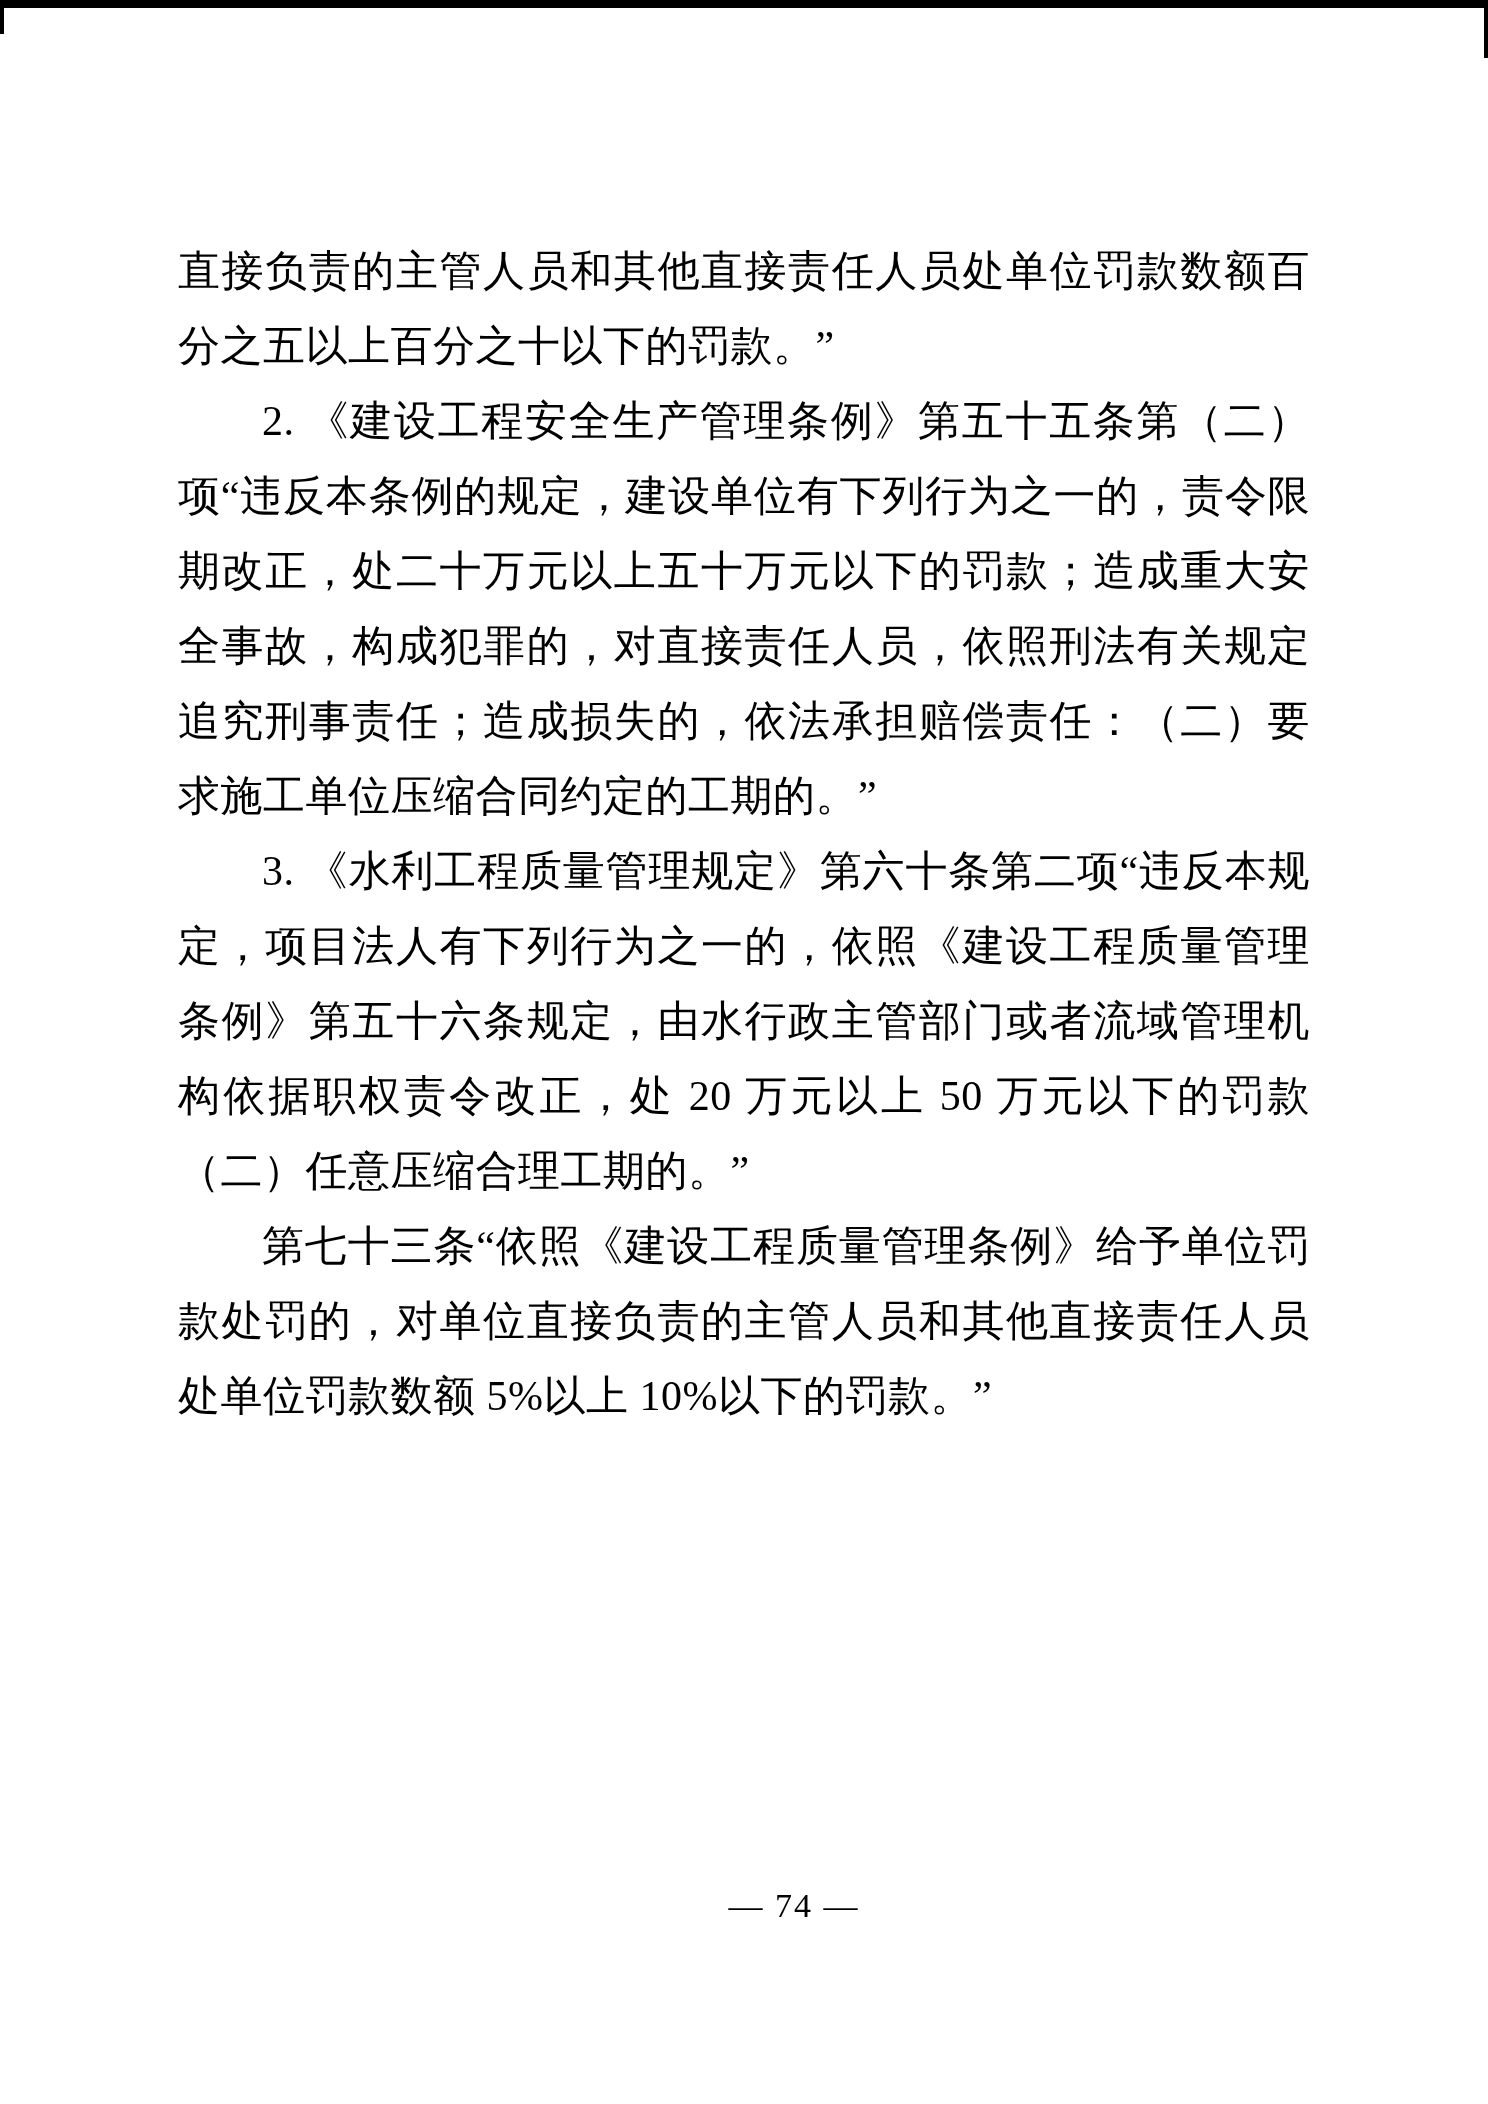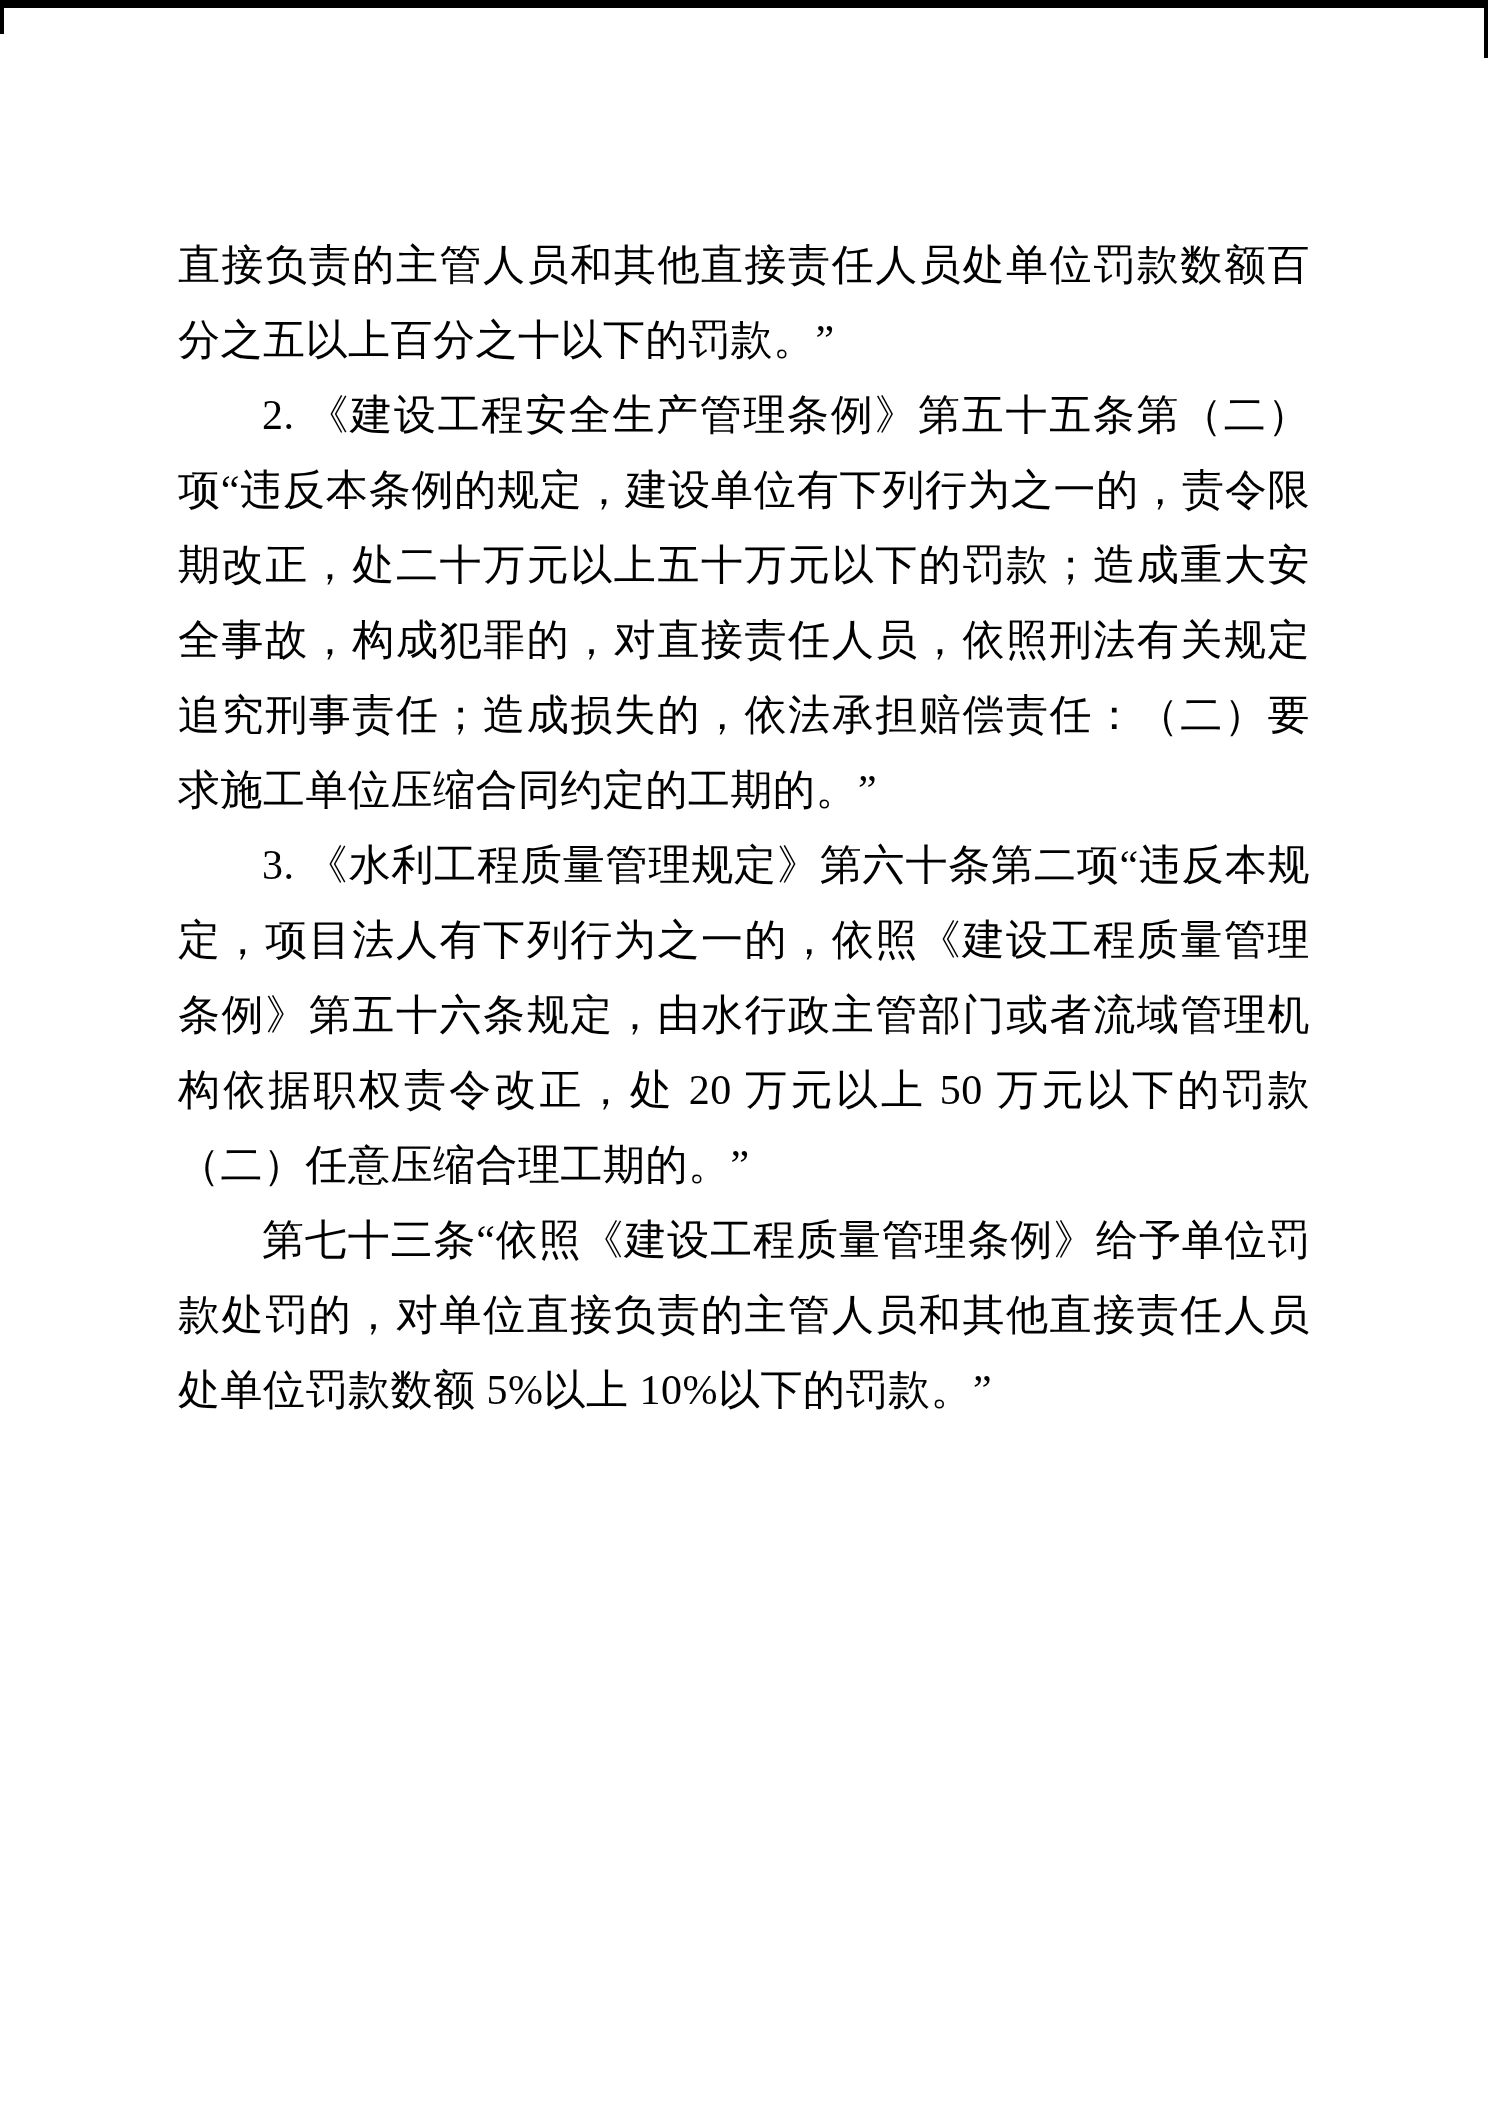--- a/index.html
+++ b/index.html
@@ -30,21 +30,21 @@
     background: #000000;
   }
   .scan-edge-right {
     position: absolute;
     top: 0; right: 0;
     width: 4px; height: 58px;
     background: #000000;
   }
   .content {
     position: absolute;
-    top: 228px;
+    top: 234px;
     left: 178px;
     width: 1132px;
   }
   .content p {
     margin: 0;
     padding: 0;
     font-size: 42px;
     line-height: 75px;
     text-align: justify;
     text-justify: inter-ideograph;
@@ -88,13 +88,16 @@
       <span class="plabel"></span><span>2. 《建设工程安全生产管理条例》第五十五条第（二）项“违反本条例的规定，建设单位有下列行为之一的，责令限期改正，处二十万元以上五十万元以下的罚款；造成重大安全事故，构成犯罪的，对直接责任人员，依照刑法有关规定追究刑事责任；造成损失的，依法承担赔偿责任：（二）要求施工单位压缩合同约定的工期的。”</span>
     </p>
     <p class="indent">
       <span class="plabel"></span><span>3. 《水利工程质量管理规定》第六十条第二项“违反本规定，项目法人有下列行为之一的，依照《建设工程质量管理条例》第五十六条规定，由水行政主管部门或者流域管理机构依据职权责令改正，处 20 万元以上 50 万元以下的罚款（二）任意压缩合理工期的。”</span>
     </p>
     <p class="indent">
       <span class="plabel"></span><span>第七十三条“依照《建设工程质量管理条例》给予单位罚款处罚的，对单位直接负责的主管人员和其他直接责任人员处单位罚款数额 5%以上 10%以下的罚款。”</span>
     </p>
   </div>
 
+  <div class="footer">
+    <span class="num">— 74 —</span>
+  </div>
 </div>
 
 </body></html>

